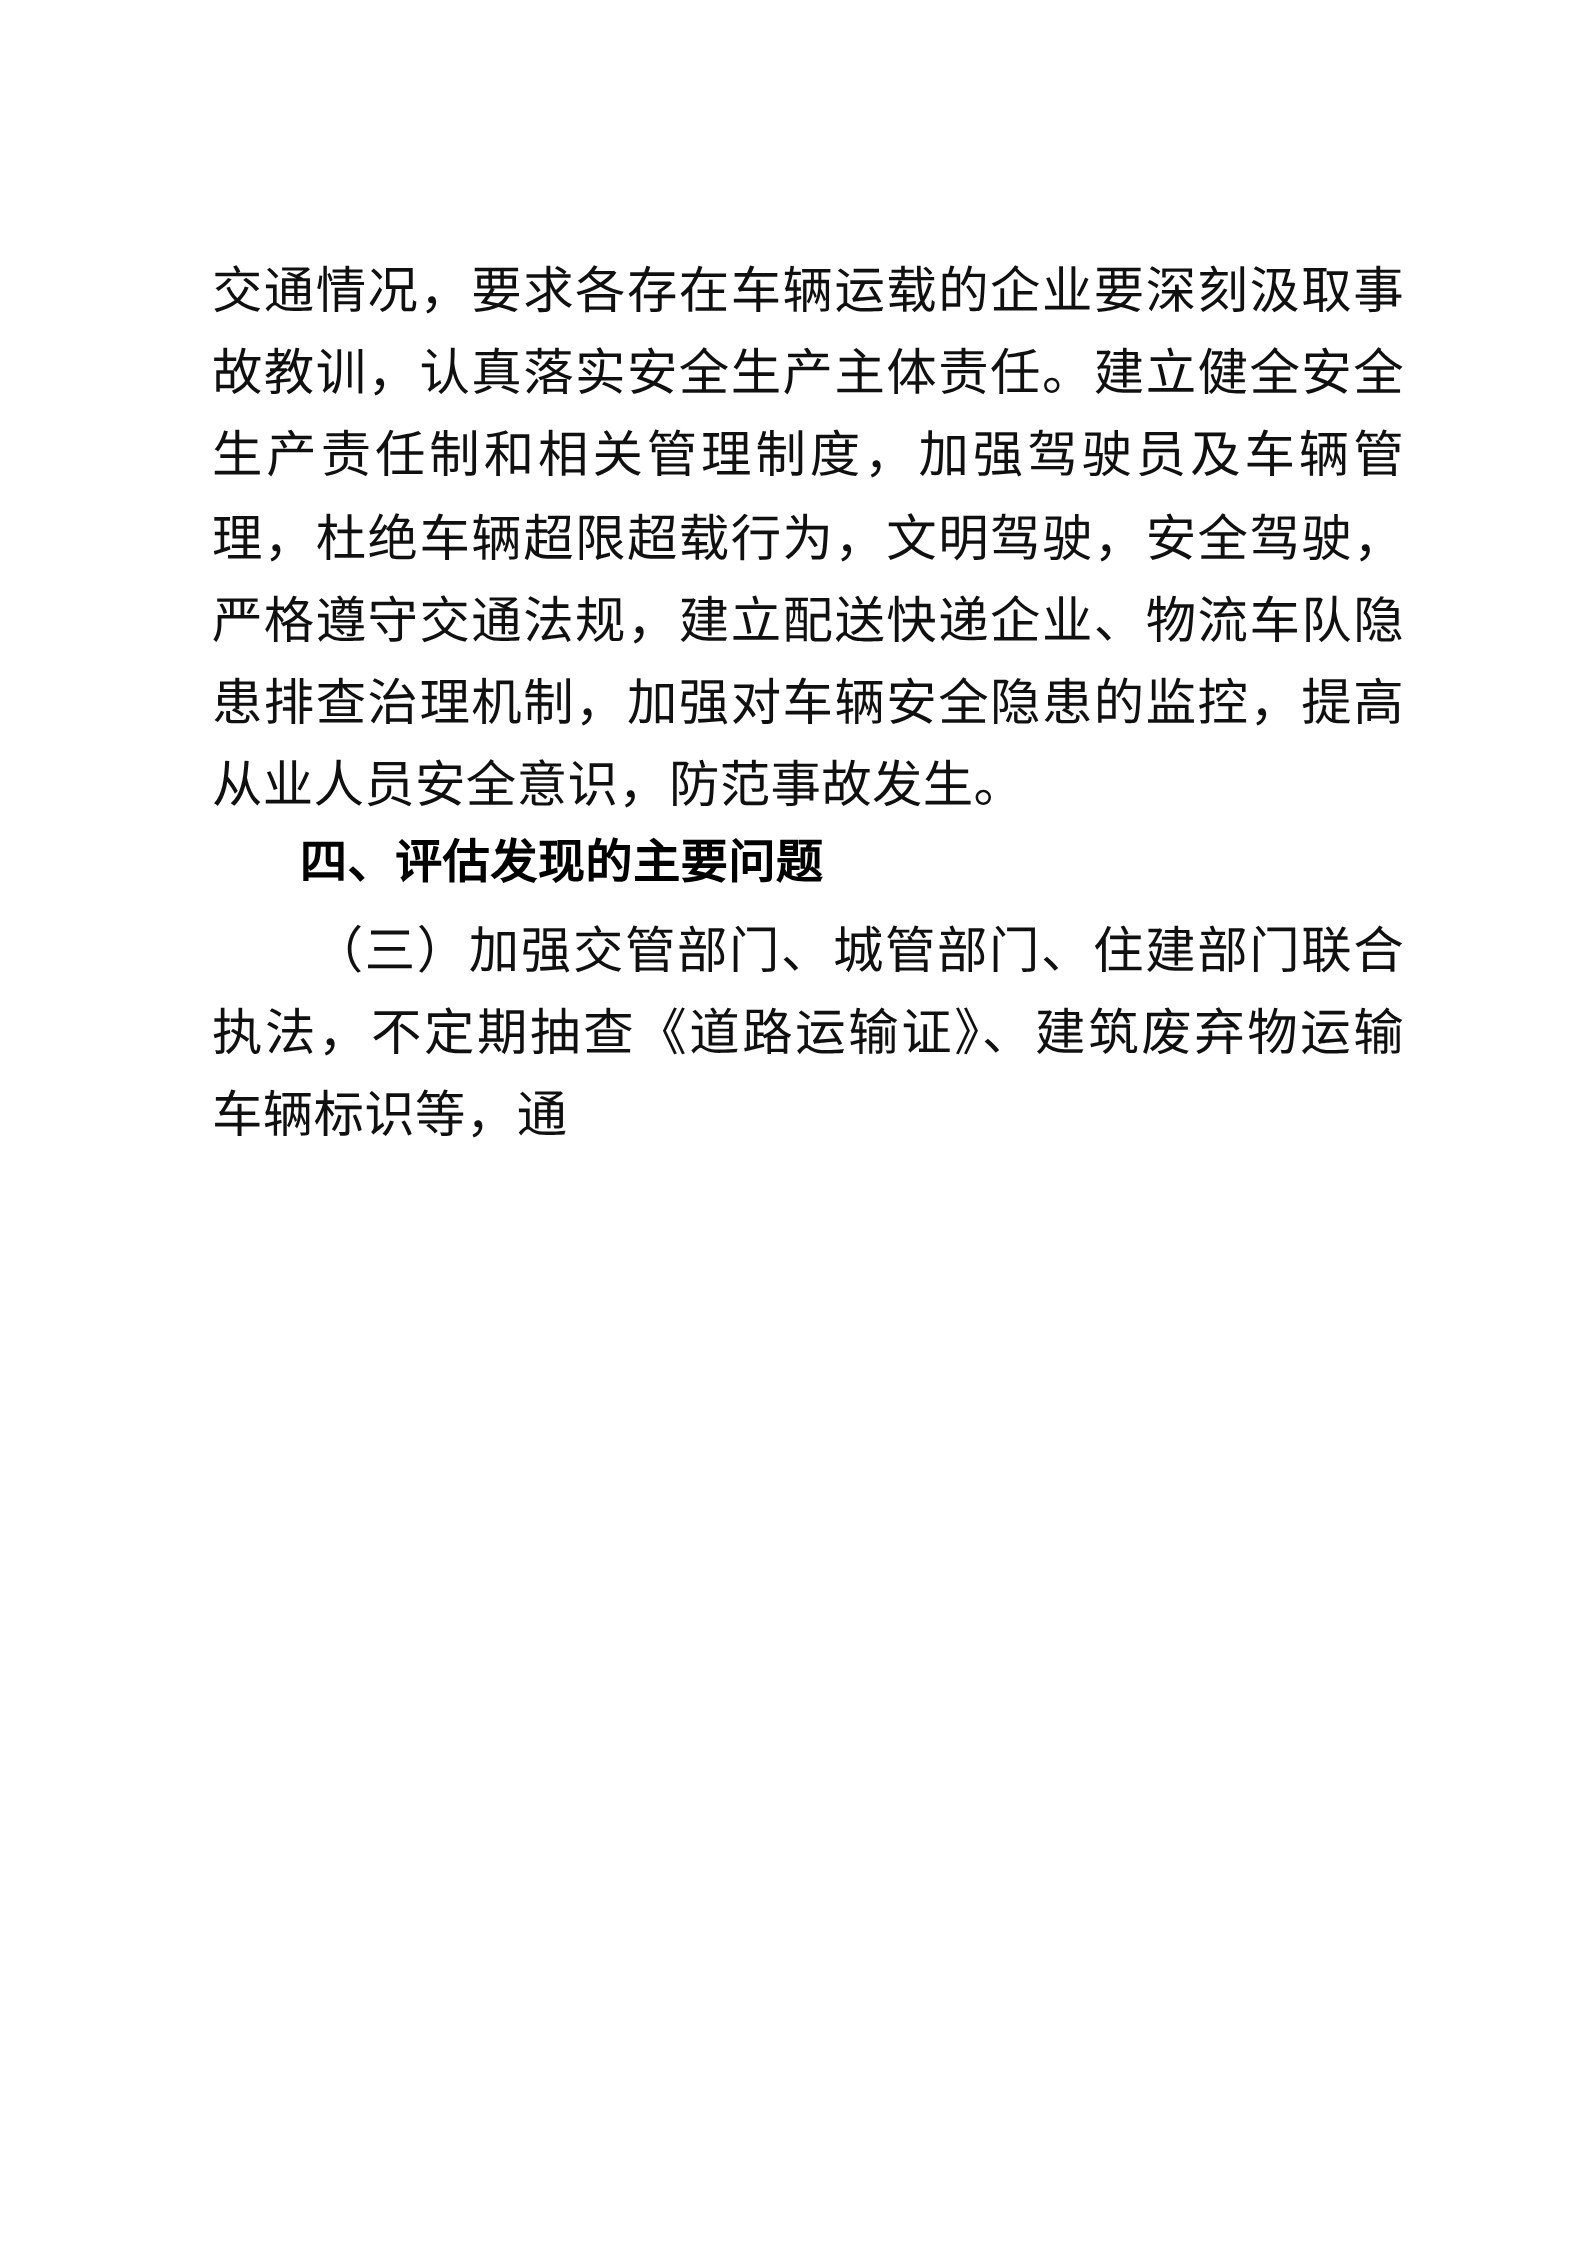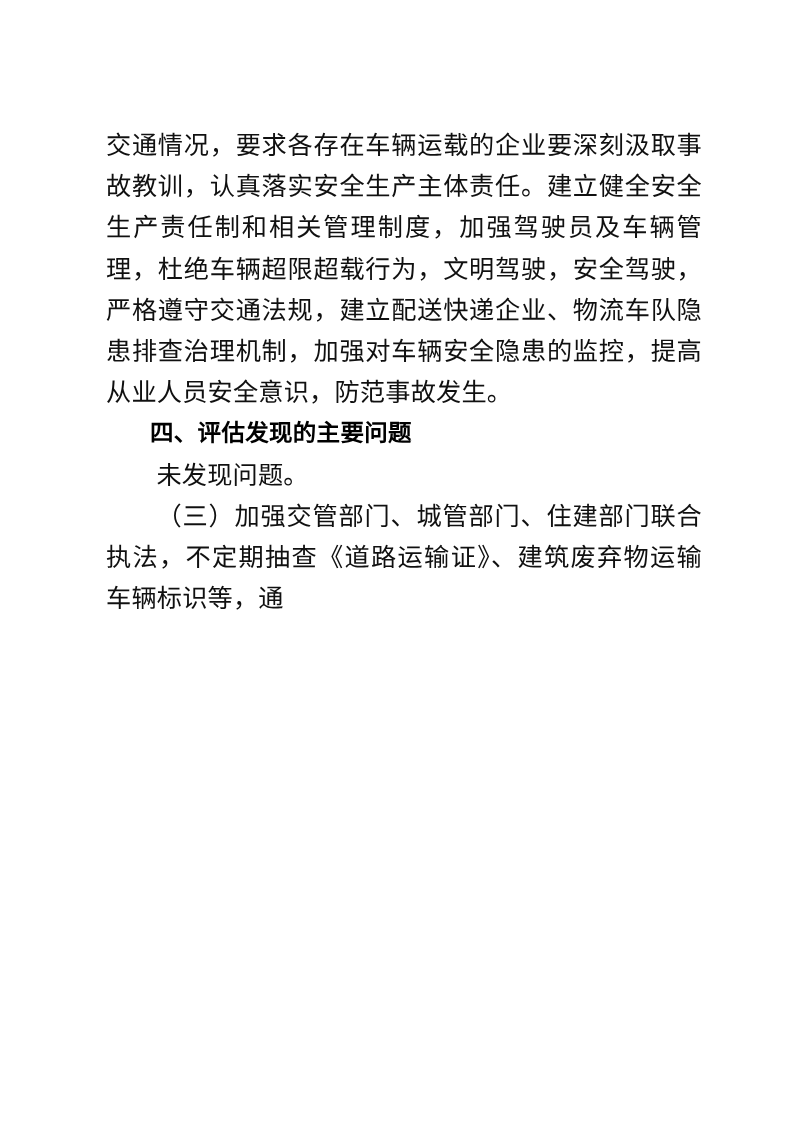--- a/index.html
+++ b/index.html
@@ -53,21 +53,21 @@
   .para.indent {
     text-indent: 50.4px;
   }
 
   .para.cont {
     text-indent: 0;
   }
 
   
   .heading {
-    font-family: Liberation Serif, serif;
+    font-family: Liberation Mono, monospace;
     font-size: 23.5px;
     line-height: 41.2px;
     font-weight: 700;
     letter-spacing: 0.3px;
     margin: 0;
     text-indent: 44px;
     color: #000000;
     text-align: left;
   }
 
@@ -89,21 +89,20 @@
 <body>
 
 <div id="page">
 
   <div id="content">
 
     <p class="para cont">交通情况，要求各存在车辆运载的企业要深刻汲取事故教训，认真落实安全生产主体责任。建立健全安全生产责任制和相关管理制度，加强驾驶员及车辆管理，杜绝车辆超限超载行为，文明驾驶，安全驾驶，严格遵守交通法规，建立配送快递企业、物流车队隐患排查治理机制，加强对车辆安全隐患的监控，提高从业人员安全意识，防范事故发生。</p>
 
     <h2 class="heading">四、评估发现的主要问题</h2>
 
-    <p class="para indent">未发现问题。</p>
 
 
 
 
     <p class="para indent">（三）加强交管部门、城管部门、住建部门联合执法，不定期抽查《道路运输证》、建筑废弃物运输车辆标识等，通</p>
 
   </div>
 
 
 </div>

